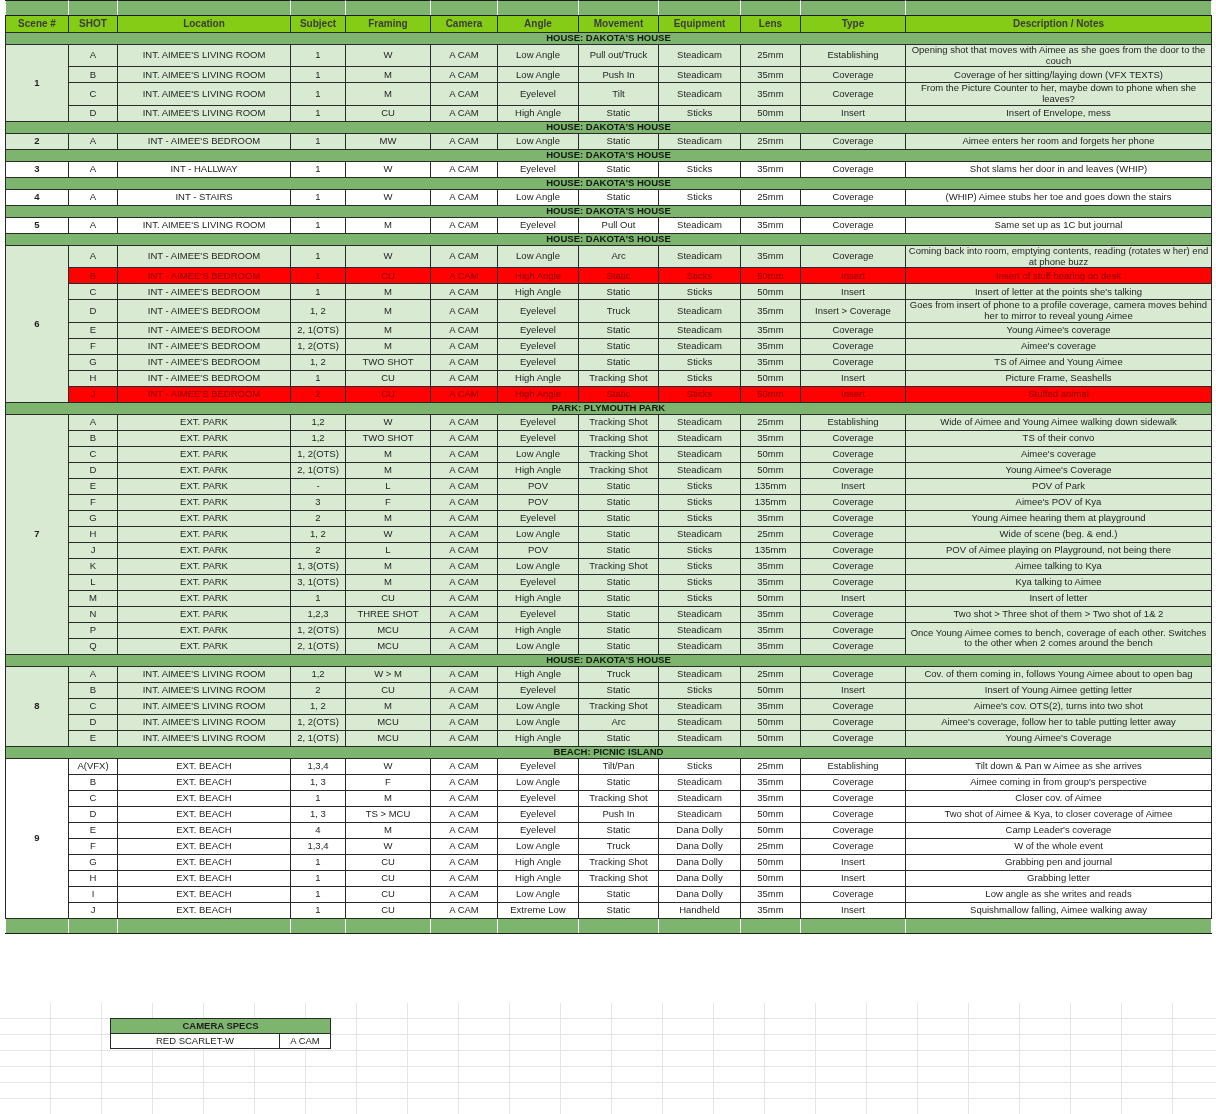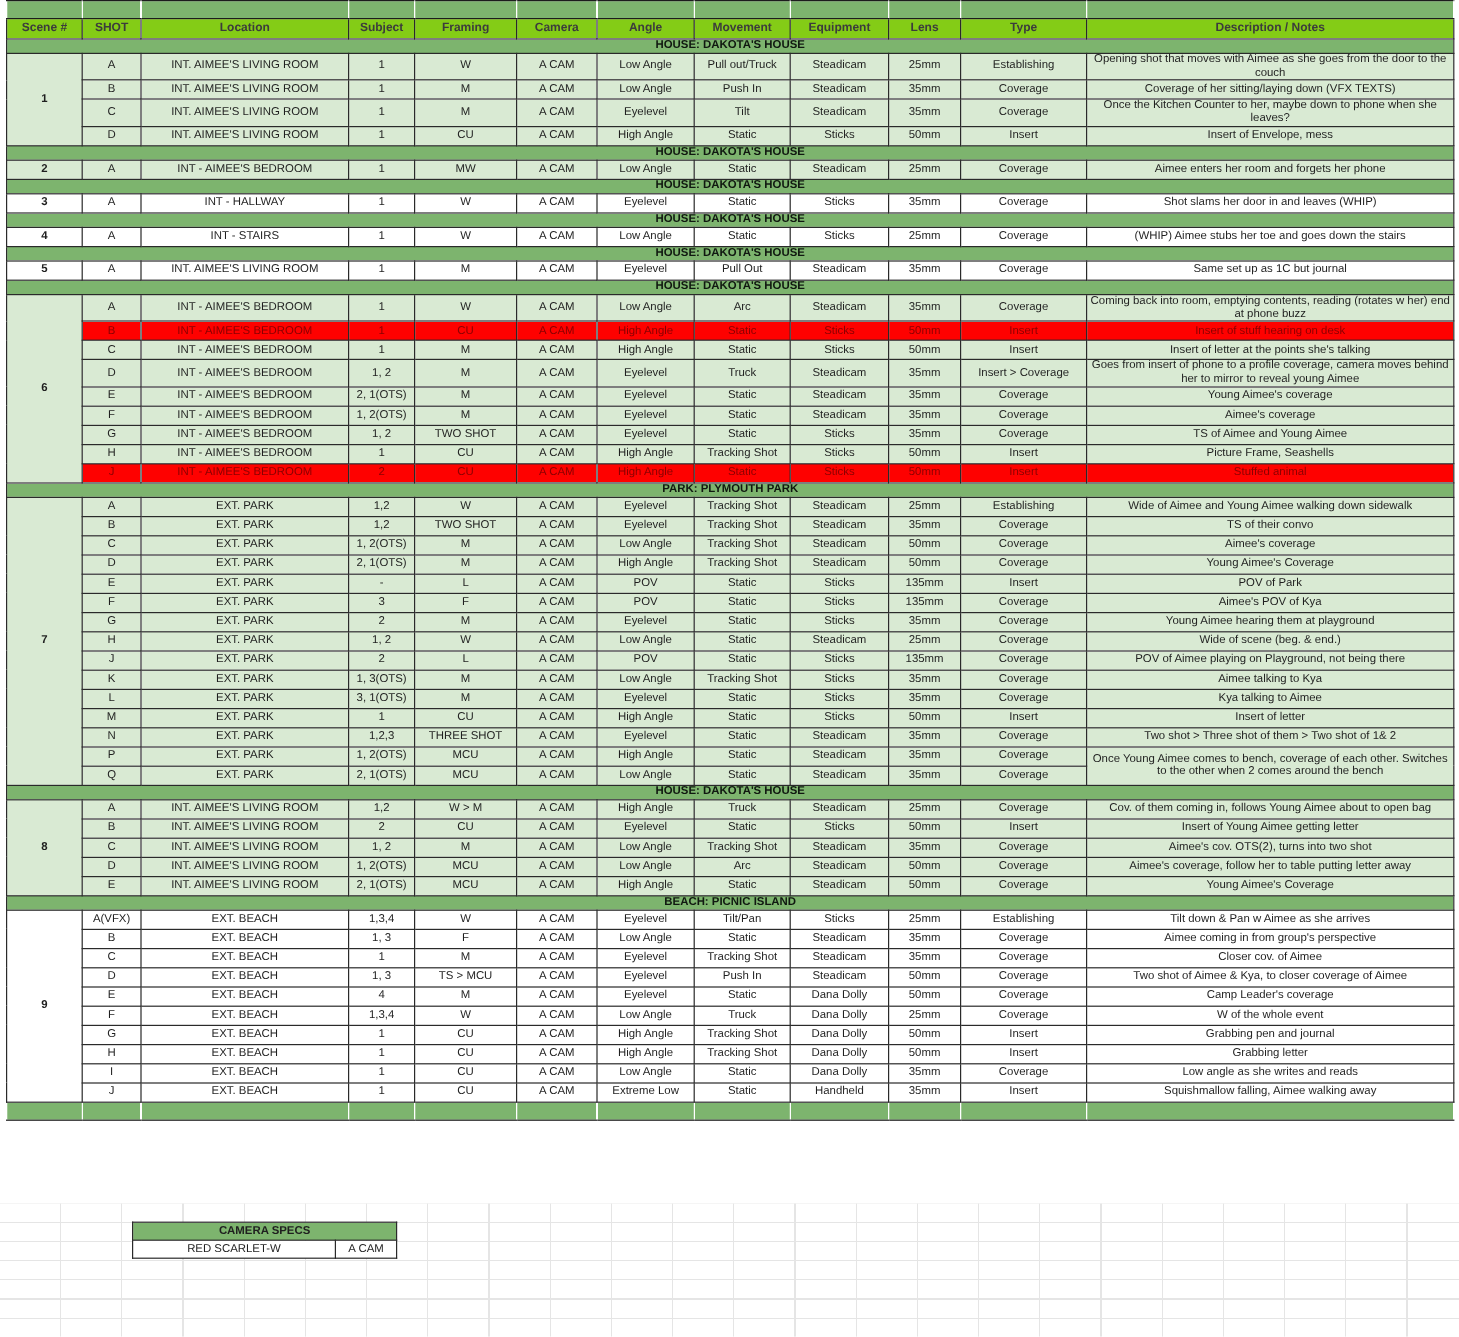--- a/index.html
+++ b/index.html
@@ -114,21 +114,21 @@
           <td>C</td>
           <td>INT. AIMEE'S LIVING ROOM</td>
           <td>1</td>
           <td>M</td>
           <td>A CAM</td>
           <td>Eyelevel</td>
           <td>Tilt</td>
           <td>Steadicam</td>
           <td>35mm</td>
           <td>Coverage</td>
-          <td class="notes">Once the Kitchen Counter to her, maybe down to phone when she leaves?</td>
+          <td class="notes">From the Picture Counter to her, maybe down to phone when she leaves?</td>
         </tr>
         <tr class="tint">
           <td>D</td>
           <td>INT. AIMEE'S LIVING ROOM</td>
           <td>1</td>
           <td>CU</td>
           <td>A CAM</td>
           <td>High Angle</td>
           <td>Static</td>
           <td>Sticks</td>

